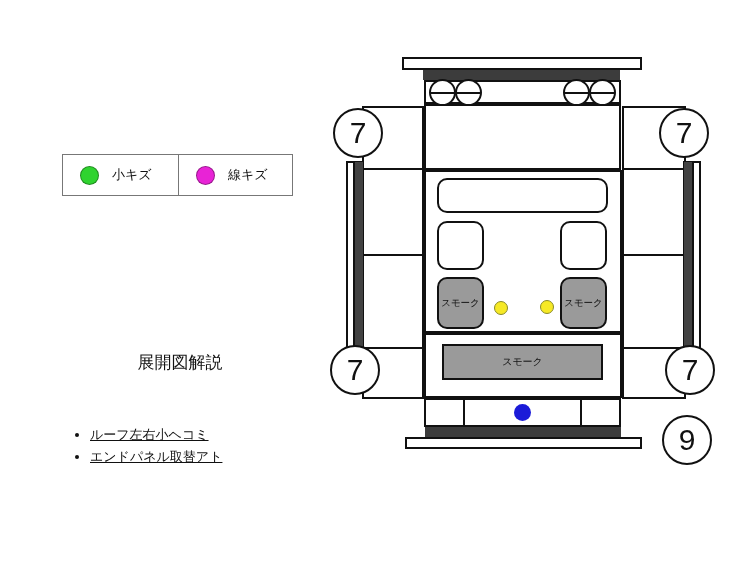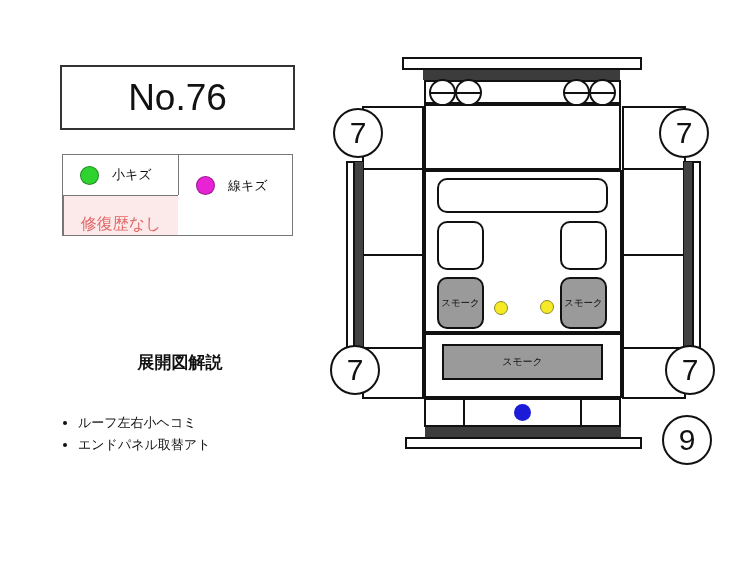--- a/index.html
+++ b/index.html
@@ -8,27 +8,27 @@
     font-family:"Liberation Sans","DejaVu Sans",sans-serif;color:#111;
   }
   .abs{position:absolute;box-sizing:border-box;}
   
   .no-box{left:60px;top:65px;width:235px;height:65px;border:2px solid #333;background:#fff;
     display:flex;align-items:center;justify-content:center;font-size:37px;color:#111;}
   .legend{left:62px;top:154px;width:231px;border:1px solid #777;background:#fff;
     display:grid;grid-template-columns:115px 114px;grid-auto-rows:40px;}
   .lcell{display:flex;align-items:center;gap:13px;padding-left:17px;border-top:1px solid #777;
     font-size:13px;white-space:nowrap;}
-  .lcell.r{border-left:1px solid #777;align-items:flex-end;}
+  .lcell.r{border-left:1px solid #777;}
   .lcell.row1{border-top:none;}
   .dot{width:17px;height:17px;border-radius:50%;border:1px solid rgba(0,0,0,0.35);flex:0 0 auto;}
   .norepair{display:flex;align-items:center;justify-content:center;font-size:16px;padding-left:0;gap:0;}
-  .exp-title{left:60px;top:351px;width:240px;text-align:center;font-size:17px;font-weight:bold;}
+  .exp-title{left:60px;top:351px;width:240px;text-align:center;font-size:17px;font-weight:normal;}
   .notes{left:52px;top:410px;width:260px;font-size:13px;}
-  .notes ul{margin:4px;padding-left:22px;}
+  .notes ul{margin:16px;padding-left:22px;text-decoration:underline;}
   .notes li{margin:0 0 4px 0;}
   
   .outline{border:2px solid #111;background:#fff;}
   .rounded{border-radius:10px;}
   .smokebox{background:#9a9a9a;display:flex;align-items:center;justify-content:center;
     color:#111;font-size:10px;white-space:nowrap;overflow:hidden;}
   .darkbar{background:#3c3c3c;}
   .rail-gray{background:#424242;border:1px solid #111;}
   .rail-white{background:#fff;border:2px solid #111;}
   .badge{width:50px;height:50px;border:2px solid #111;border-radius:50%;background:#fff;
@@ -43,35 +43,29 @@
   .rear-cell-mid{flex:1 1 auto;border-left:2px solid #111;border-right:2px solid #111;
     display:flex;align-items:center;justify-content:center;}
   .divline{border-top:2px solid #111;left:0;right:0;height:0;}
   .spare-label{left:630px;top:483px;width:118px;text-align:center;font-size:12px;}
 </style>
 </head>
 <body>
 
 <div id="canvas">
 
-  <div class="abs no-box">
-    <span>No.76</span>
-  </div>
 
   <div class="abs legend">
     <div class="lcell row1">
       <span class="dot" style="background: rgb(47, 211, 47);"></span>
       <span>小キズ</span>
     </div>
     <div class="lcell r row1">
       <span class="dot" style="background: rgb(232, 35, 214);"></span>
       <span>線キズ</span>
-    </div>
-    <div class="lcell r norepair" style="background: rgb(252, 234, 234);">
-      <span style="color: rgb(224, 102, 102);">修復歴なし</span>
     </div>
   </div>
 
   <div class="abs exp-title">展開図解説</div>
 
   <div class="abs notes">
     <ul>
       <li>ルーフ左右小ヘコミ</li>
       <li>エンドパネル取替アト</li>
     </ul>

